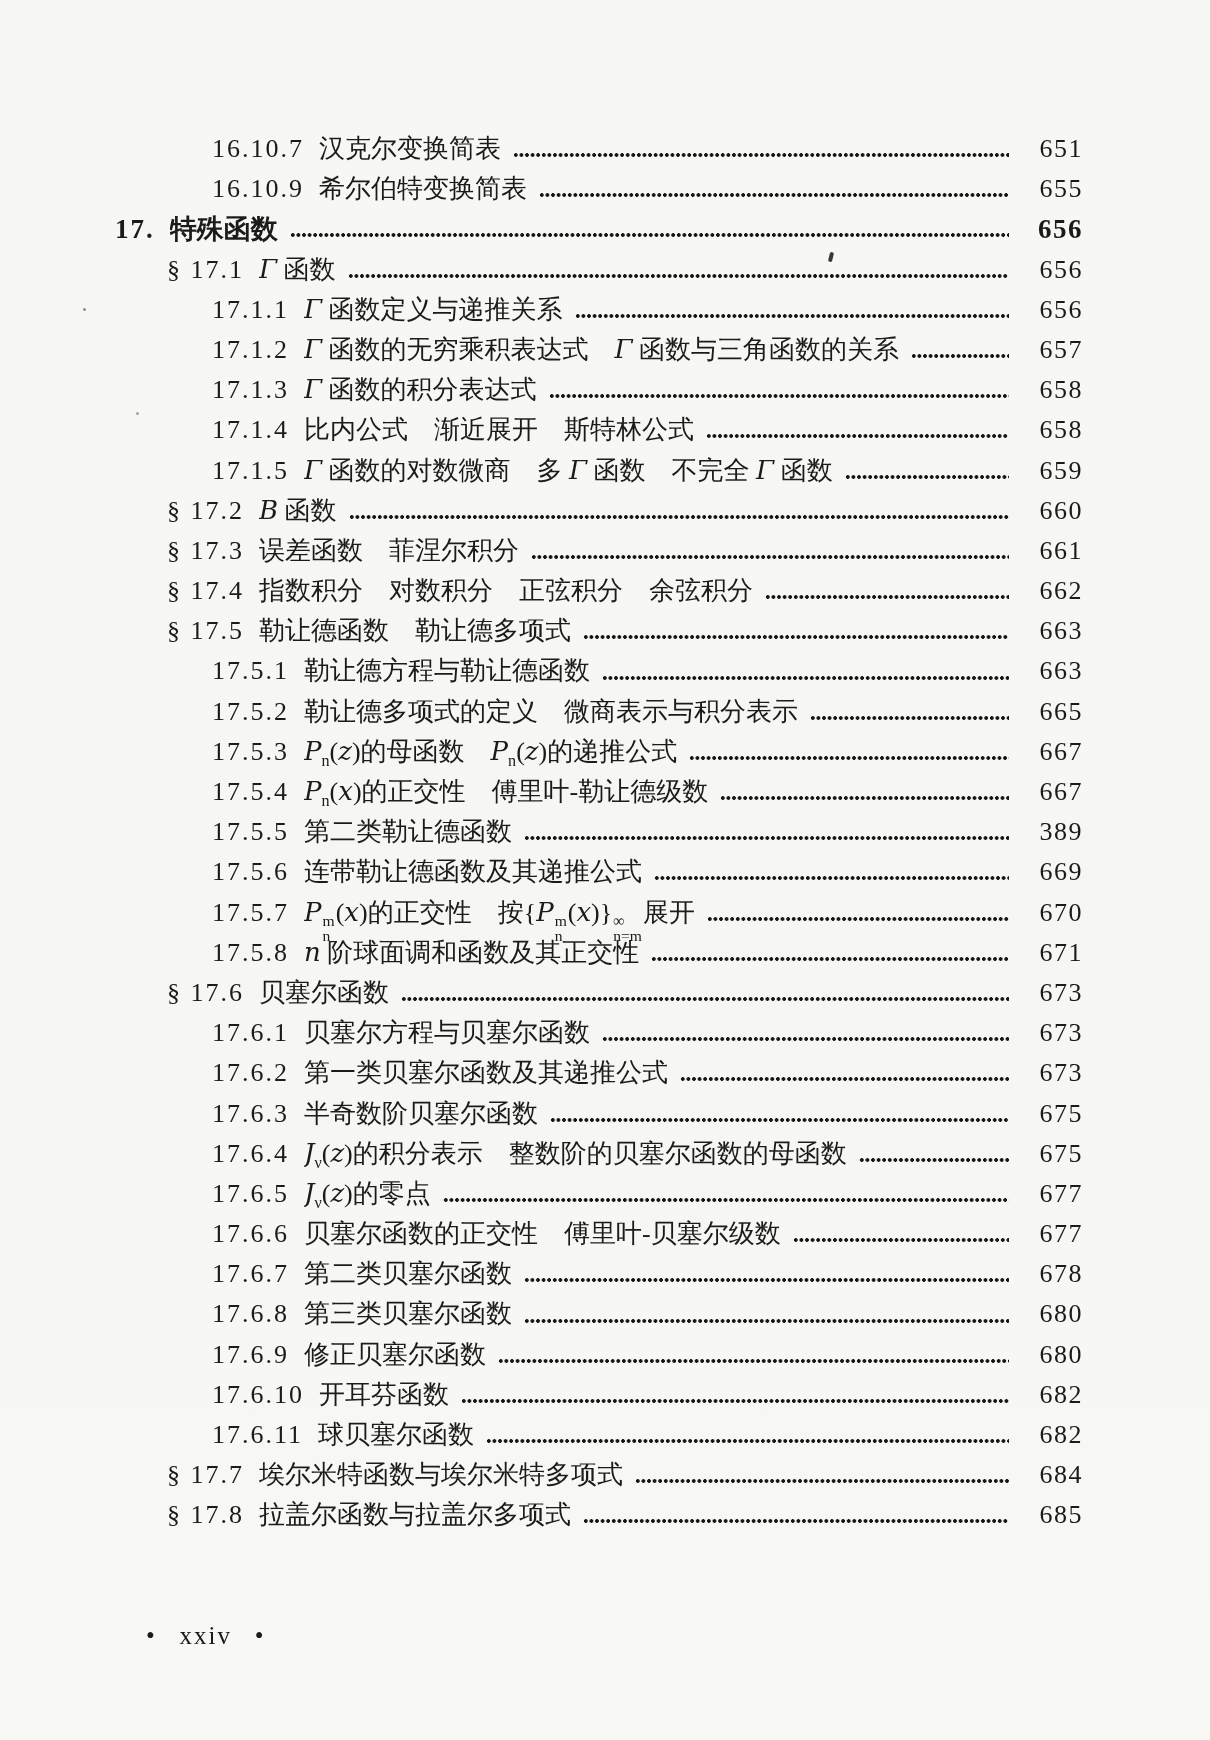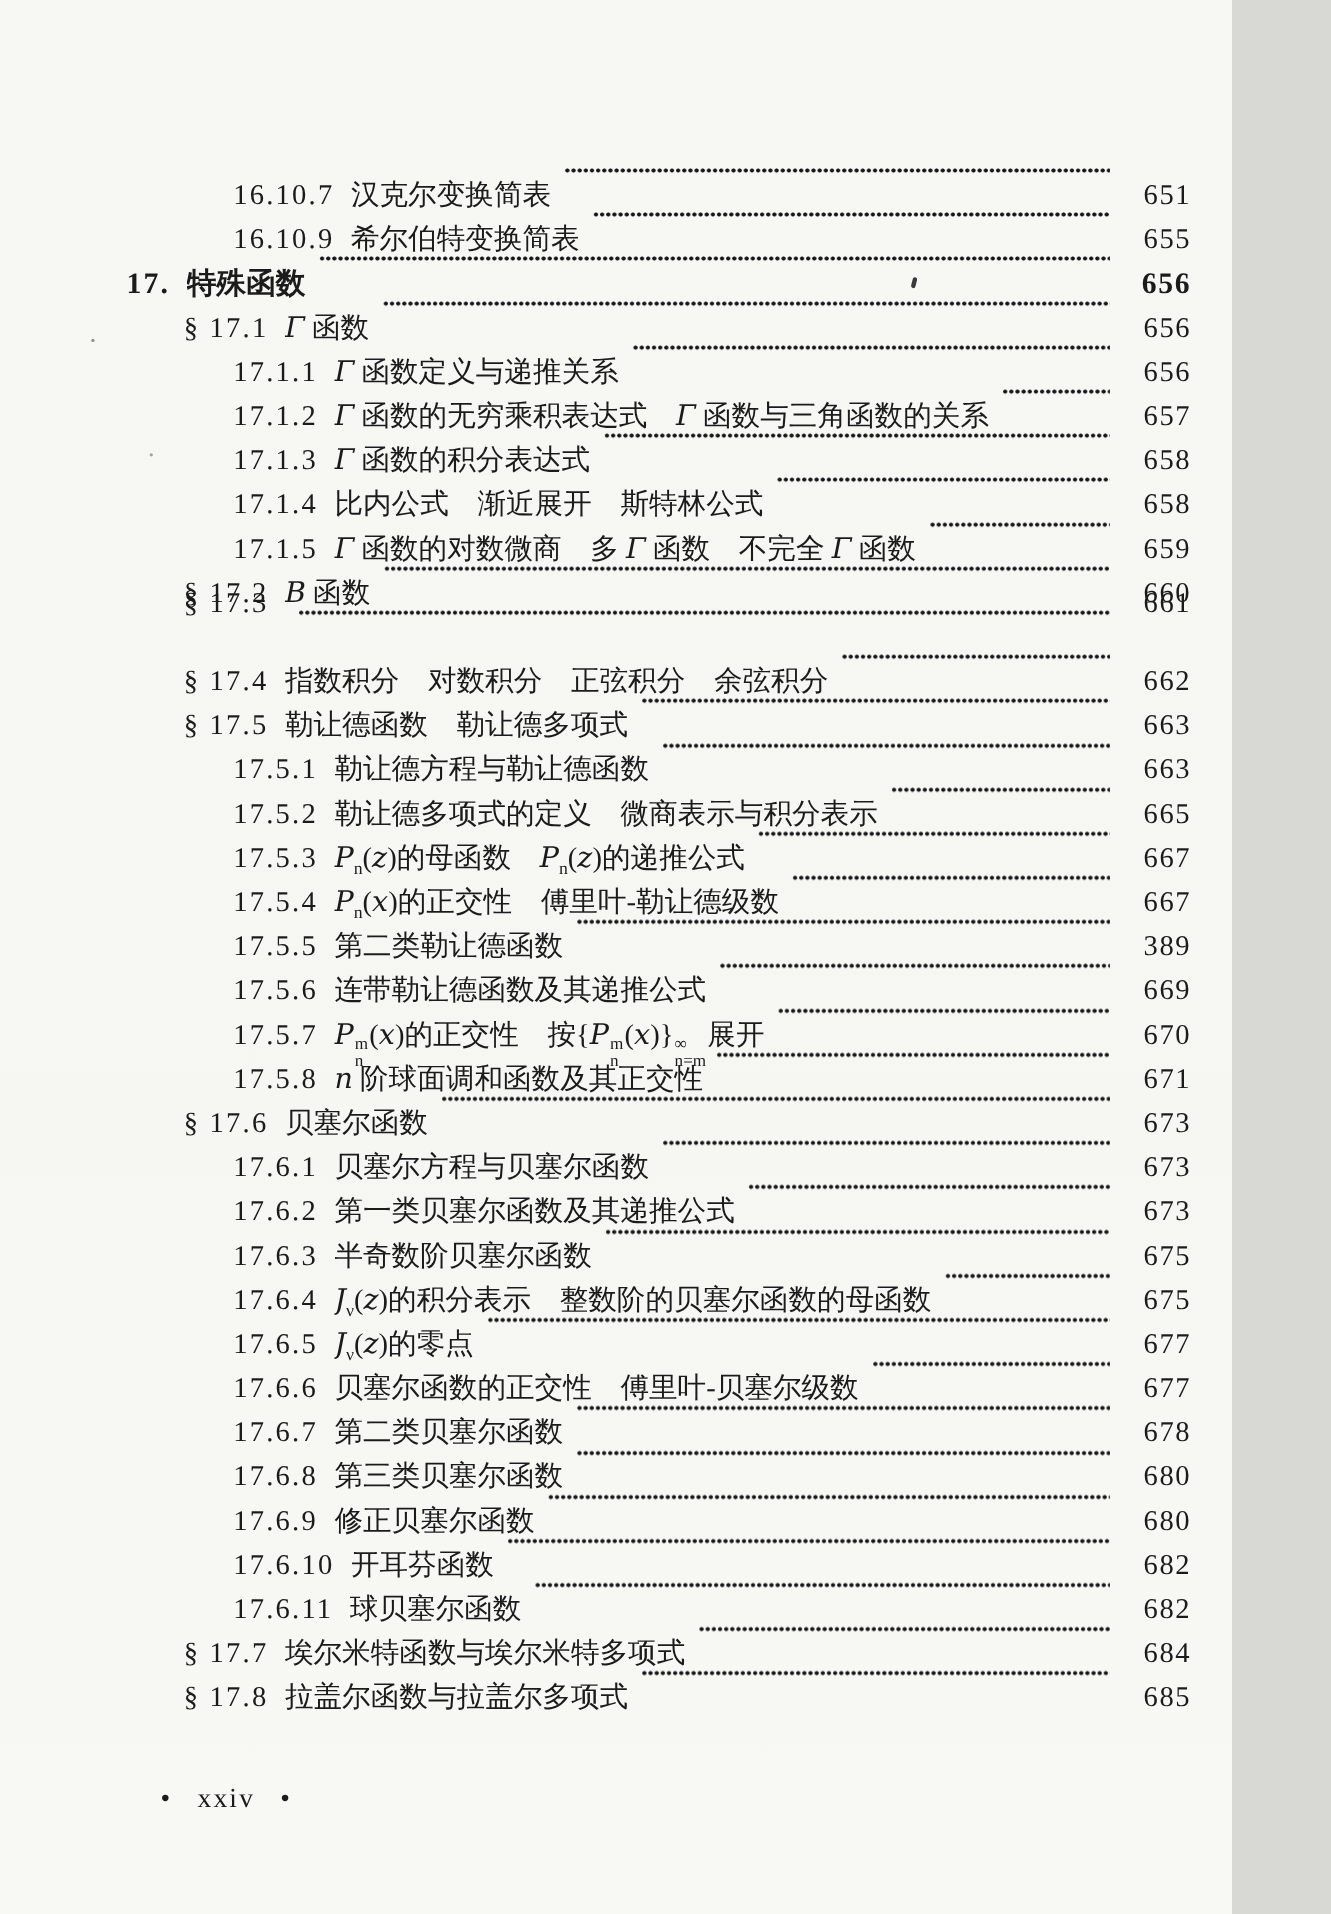--- a/index.html
+++ b/index.html
@@ -3,21 +3,21 @@
 <meta charset="utf-8">
 <style>
   * { margin:0; padding:0; box-sizing:border-box; }
   html, body { width:1210px; height:1740px; }
   body {
     background:#d8d8d4;
     font-family:"Liberation Serif","DejaVu Serif",serif;
   }
   .page {
     position:relative;
-    width:1120px; height:1740px;
+    width:1210px; height:1740px;
     background:linear-gradient(180deg,#f7f7f4 0%, #f6f6f2 60%, #f8f8f5 100%);
     color:#1b1b1b;
     overflow:hidden;
   }
   .toc {
     list-style:none;
     position:absolute;
     left:115px; top:131px;
     width:968px;
   }
@@ -26,21 +26,21 @@
     align-items:baseline;
     height:40.2px;
     font-size:26px;
     white-space:nowrap;
   }
   .row .num {
     letter-spacing:2px;
     margin-right:15px;
     flex:0 0 auto;
   }
-  .row .title { flex:0 1 auto; overflow:hidden;margin-top:28px; }
+  .row .title { flex:0 1 auto; overflow:hidden; }
   .row .leader {
     flex:1 1 auto;
     min-width:16px;
     align-self:center;
     height:10px;
     margin:8px 16px 0 12px;
     background-image:radial-gradient(circle at 2.8px 5px, #161616 1.55px, rgba(0,0,0,0) 2.15px);
     background-size:5.6px 10px;
     background-repeat:repeat-x;
   }
@@ -139,20 +139,21 @@
     <span class="pageno">659</span>
   </li>
       <li class="row level-section">
     <span class="num">§ 17.2</span>
     <span class="title"><i>B</i> 函数</span>
     <span class="leader"></span>
     <span class="pageno">660</span>
   </li>
       <li class="row level-section">
     <span class="num">§ 17.3</span>
+    <span class="title">误差函数 菲涅尔积分</span>
     <span class="leader"></span>
     <span class="pageno">661</span>
   </li>
       <li class="row level-section">
     <span class="num">§ 17.4</span>
     <span class="title">指数积分 对数积分 正弦积分 余弦积分</span>
     <span class="leader"></span>
     <span class="pageno">662</span>
   </li>
       <li class="row level-section">

